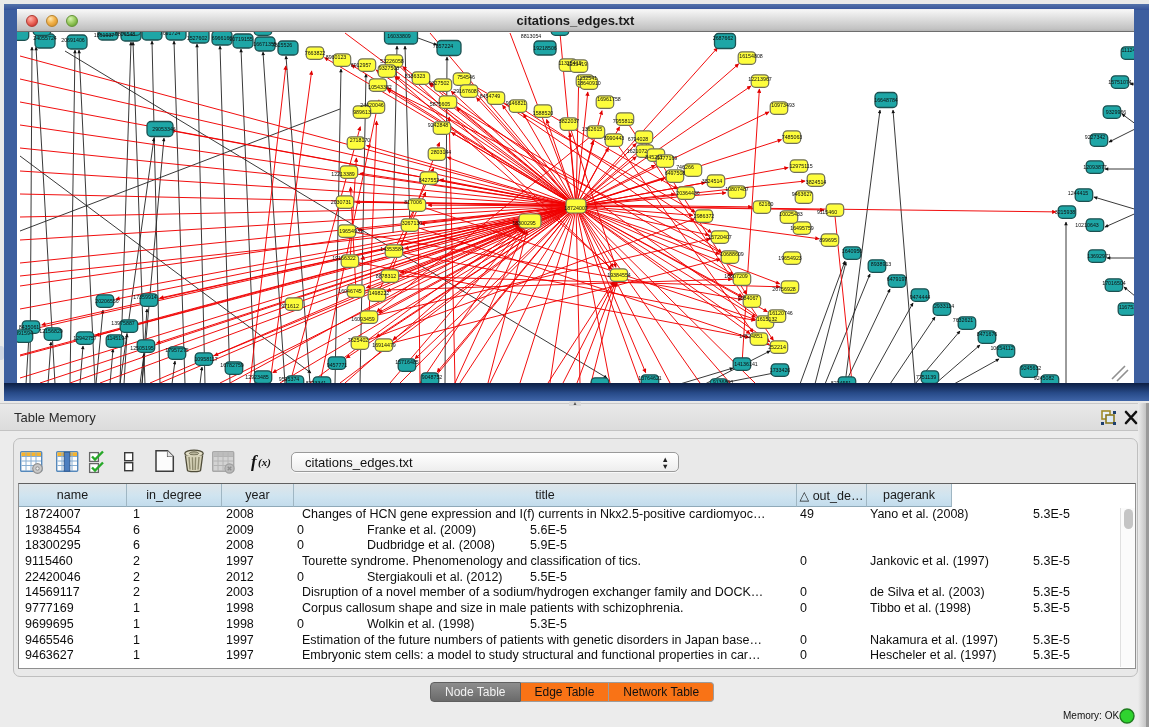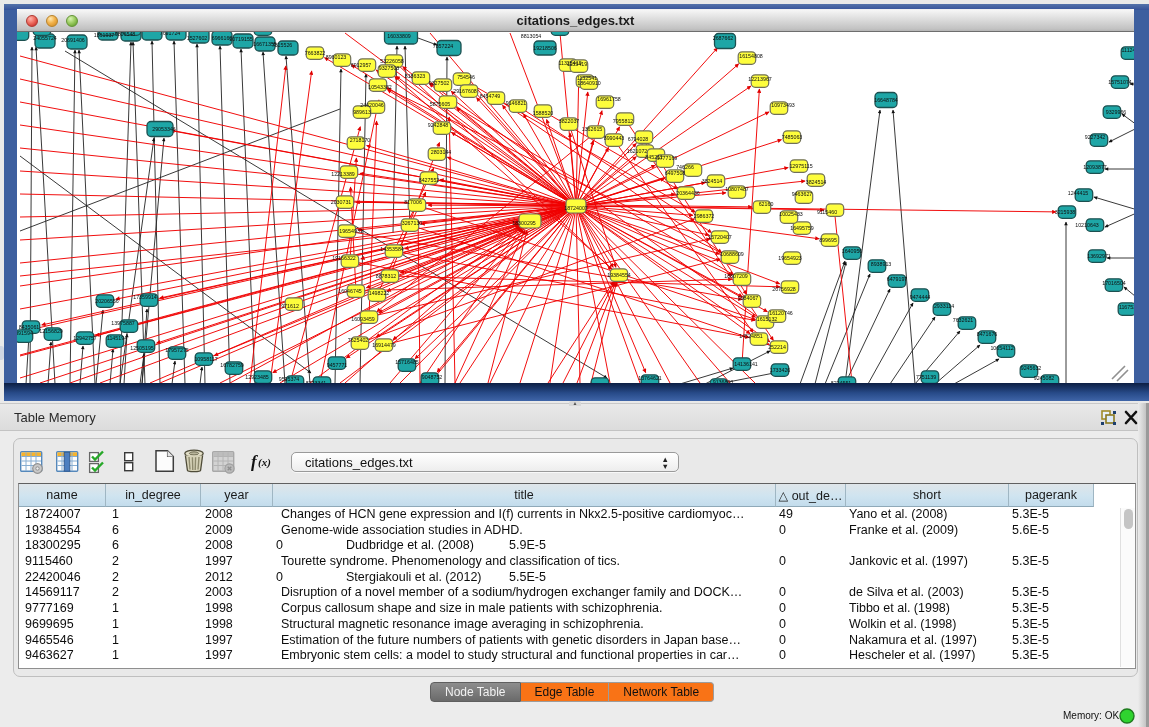--- a/index.html
+++ b/index.html
@@ -30,21 +30,21 @@
 #tbar{left:5px;top:10px;width:275px;height:28px}
 #dd{left:277px;top:13px;width:388px;height:20px;background:linear-gradient(#ffffff,#ededed);border:1px solid #9a9a9a;border-radius:5px;box-shadow:0 1px 0 rgba(255,255,255,.7)}
 #dd .t{left:13px;top:2px;font-size:13px;color:#111}
 
 
 #tbl{left:4px;top:44px;width:1118px;height:186px;background:#fff;border:1px solid #8f8f8f;border-top:1px solid #606060}
 .th{height:23px;border-bottom:none;display:flex;font-size:12.5px;color:#1a1a1a}
 .th div{background:linear-gradient(#dfe5e9,#cfe4f0 55%,#c3dcec);border-right:1px solid #9fb6c3;border-bottom:1px solid #8fa9b8;display:flex;align-items:center;justify-content:center;height:100%}
 .tr{height:15.7px;display:flex;font-size:12.5px;color:#0d0d0d;white-space:nowrap}
 .tr div{overflow:hidden;padding-top:0px}
-.c0{width:87px;padding-left:6px}
+.c0{width:108px;padding-left:6px}
 .c1{width:95px;padding-left:6px}
 .c2{width:72px;padding-left:4px}
 .c3{width:503px;padding-left:8px}
 .c4{width:70px;padding-left:3px}
 .c5{width:163px;padding-left:3px}
 .c6{width:85px;padding-left:3px}
 .th .c0,.th .c1,.th .c2,.th .c3,.th .c4,.th .c5,.th .c6{padding:0}
 #vsb{left:1106px;top:69px;width:15px;height:159px;background:#fbfbfb;border-left:1px solid #e0e0e0}
 #vsb .thumb{left:3px;top:1px;width:9px;height:20px;background:#c5c5c5;border-radius:4.5px}
 
@@ -676,37 +676,35 @@
         <div class="abs" style="right:9px;top:2px;font-size:7.5px;color:#222">▲</div>
         <div class="abs" style="right:9px;top:9px;font-size:7.5px;color:#222">▼</div>
       </div>
     <div id="tbl" class="abs">
       <div class="th">
           <div class="c0">name</div>
           <div class="c1">in_degree</div>
           <div class="c2">year</div>
           <div class="c3">title</div>
           <div class="c4">△ out_de…</div>
-          <div class="c5">short</div>
           <div class="c6">pagerank</div>
         </div>
 <div class="tr">
           <div class="c0">18724007</div>
           <div class="c1">1</div>
           <div class="c2">2008</div>
           <div class="c3">Changes of HCN gene expression and I(f) currents in Nkx2.5-positive cardiomyoc…</div>
           <div class="c4">49</div>
           <div class="c5">Yano et al. (2008)</div>
           <div class="c6">5.3E-5</div>
         </div>
 <div class="tr">
           <div class="c0">19384554</div>
           <div class="c1">6</div>
           <div class="c2">2009</div>
-          <div class="c3">Genome-wide association studies in ADHD.</div>
           <div class="c4">0</div>
           <div class="c5">Franke et al. (2009)</div>
           <div class="c6">5.6E-5</div>
         </div>
 <div class="tr">
           <div class="c0">18300295</div>
           <div class="c1">6</div>
           <div class="c2">2008</div>
           <div class="c4">0</div>
           <div class="c5">Dudbridge et al. (2008)</div>
@@ -744,21 +742,20 @@
           <div class="c2">1998</div>
           <div class="c3">Corpus callosum shape and size in male patients with schizophrenia.</div>
           <div class="c4">0</div>
           <div class="c5">Tibbo et al. (1998)</div>
           <div class="c6">5.3E-5</div>
         </div>
 <div class="tr">
           <div class="c0">9699695</div>
           <div class="c1">1</div>
           <div class="c2">1998</div>
-          <div class="c3">Structural magnetic resonance image averaging in schizophrenia.</div>
           <div class="c4">0</div>
           <div class="c5">Wolkin et al. (1998)</div>
           <div class="c6">5.3E-5</div>
         </div>
 <div class="tr">
           <div class="c0">9465546</div>
           <div class="c1">1</div>
           <div class="c2">1997</div>
           <div class="c3">Estimation of the future numbers of patients with genetic disorders in Japan base…</div>
           <div class="c4">0</div>

